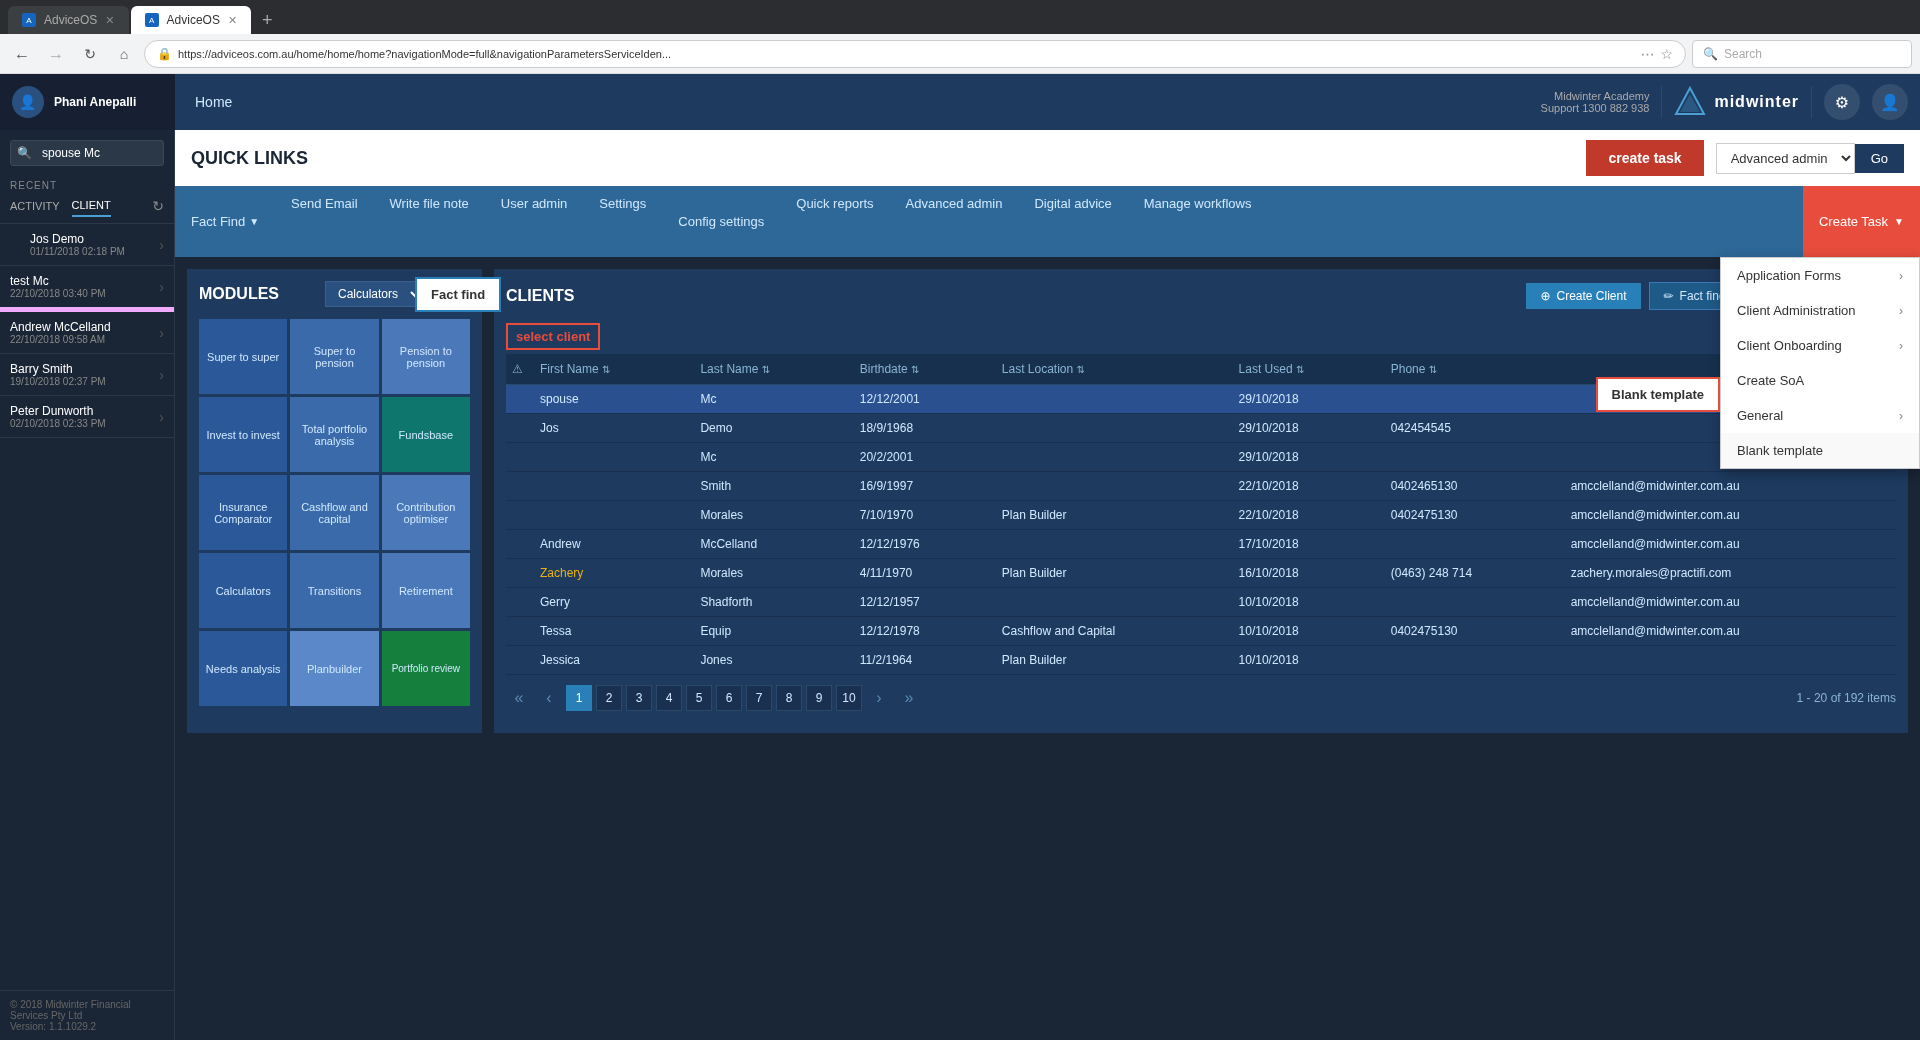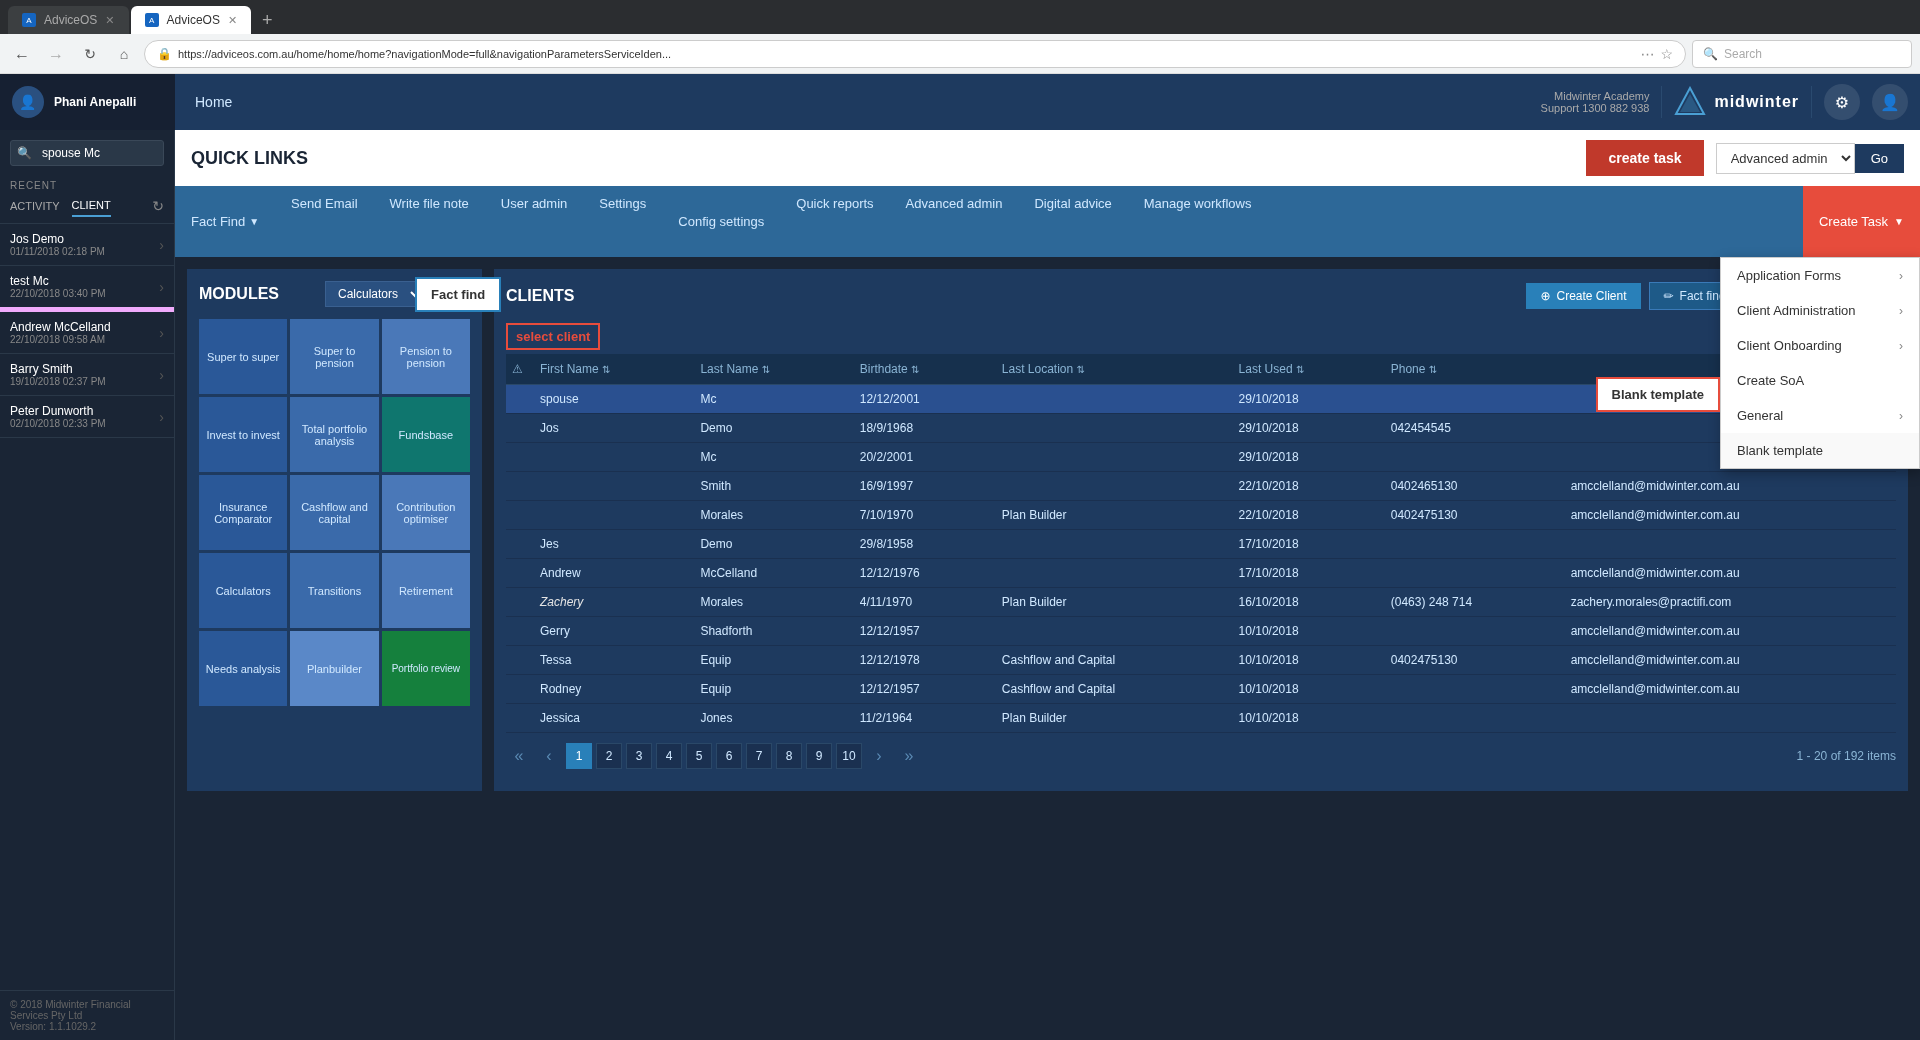--- a/index.html
+++ b/index.html
@@ -76,21 +76,21 @@
         </div>
       </div>
       <div style="padding:4px 10px;font-size:10px;color:#888;text-transform:uppercase;letter-spacing:1px;">RECENT</div>
       <div style="display:flex;padding:0 10px;gap:12px;align-items:center;border-bottom:1px solid #2a3848;padding-bottom:6px;">
         <span style="font-size:11px;color:#aaa;cursor:pointer;padding:4px 0;">ACTIVITY</span>
         <span style="font-size:11px;color:#fff;cursor:pointer;padding:4px 0;border-bottom:2px solid #4a9fd4;">CLIENT</span>
         <span style="margin-left:auto;color:#888;cursor:pointer;font-size:14px;">↻</span>
       </div>
       <div style="flex:1;overflow-y:auto;">
         <div style="display:flex;align-items:center;padding:8px 10px;cursor:pointer;border-bottom:1px solid #2a3848;">
-          <div style="flex:1;">
+          <div style="flex:1;margin-left:20px;">
             <div style="font-size:12px;color:#fff;">Jos Demo</div>
             <div style="font-size:10px;color:#888;">01/11/2018 02:18 PM</div>
           </div>
           <span style="color:#555;font-size:14px;">›</span>
         </div>
         <div style="display:flex;align-items:center;padding:8px 10px;cursor:pointer;border-bottom:5px solid #f0abfc;">
           <div style="flex:1;">
             <div style="font-size:12px;color:#fff;">test Mc</div>
             <div style="font-size:10px;color:#888;">22/10/2018 03:40 PM</div>
           </div>
@@ -366,41 +366,31 @@
                   <td style="padding: 7px 10px; color: rgb(208, 232, 255); border-bottom: 1px solid rgb(26, 48, 80);"></td>
                   <td style="padding: 7px 10px; color: rgb(208, 232, 255); border-bottom: 1px solid rgb(26, 48, 80);">Morales</td>
                   <td style="padding: 7px 10px; color: rgb(208, 232, 255); border-bottom: 1px solid rgb(26, 48, 80);">7/10/1970</td>
                   <td style="padding: 7px 10px; color: rgb(208, 232, 255); border-bottom: 1px solid rgb(26, 48, 80);">Plan Builder</td>
                   <td style="padding: 7px 10px; color: rgb(208, 232, 255); border-bottom: 1px solid rgb(26, 48, 80);">22/10/2018</td>
                   <td style="padding: 7px 10px; color: rgb(208, 232, 255); border-bottom: 1px solid rgb(26, 48, 80);">0402475130</td>
                   <td style="padding: 7px 10px; color: rgb(208, 232, 255); border-bottom: 1px solid rgb(26, 48, 80);">amcclelland@midwinter.com.au</td>
                 </tr>
                 <tr style="border-bottom: 1px solid rgb(26, 48, 80); cursor: pointer;">
                   <td style="padding: 7px 10px; color: rgb(208, 232, 255); border-bottom: 1px solid rgb(26, 48, 80); width: 24px;"></td>
-                  <td style="padding: 7px 10px; color: rgb(208, 232, 255); border-bottom: 1px solid rgb(26, 48, 80);">Jes</td>
-                  <td style="padding: 7px 10px; color: rgb(208, 232, 255); border-bottom: 1px solid rgb(26, 48, 80);">Demo</td>
-                  <td style="padding: 7px 10px; color: rgb(208, 232, 255); border-bottom: 1px solid rgb(26, 48, 80);">29/8/1958</td>
-                  <td style="padding: 7px 10px; color: rgb(208, 232, 255); border-bottom: 1px solid rgb(26, 48, 80);"></td>
-                  <td style="padding: 7px 10px; color: rgb(208, 232, 255); border-bottom: 1px solid rgb(26, 48, 80);">17/10/2018</td>
-                  <td style="padding: 7px 10px; color: rgb(208, 232, 255); border-bottom: 1px solid rgb(26, 48, 80);"></td>
-                  <td style="padding: 7px 10px; color: rgb(208, 232, 255); border-bottom: 1px solid rgb(26, 48, 80);"></td>
-                </tr>
-                <tr style="border-bottom: 1px solid rgb(26, 48, 80); cursor: pointer;">
-                  <td style="padding: 7px 10px; color: rgb(208, 232, 255); border-bottom: 1px solid rgb(26, 48, 80); width: 24px;"></td>
                   <td style="padding: 7px 10px; color: rgb(208, 232, 255); border-bottom: 1px solid rgb(26, 48, 80);">Andrew</td>
                   <td style="padding: 7px 10px; color: rgb(208, 232, 255); border-bottom: 1px solid rgb(26, 48, 80);">McCelland</td>
                   <td style="padding: 7px 10px; color: rgb(208, 232, 255); border-bottom: 1px solid rgb(26, 48, 80);">12/12/1976</td>
                   <td style="padding: 7px 10px; color: rgb(208, 232, 255); border-bottom: 1px solid rgb(26, 48, 80);"></td>
                   <td style="padding: 7px 10px; color: rgb(208, 232, 255); border-bottom: 1px solid rgb(26, 48, 80);">17/10/2018</td>
                   <td style="padding: 7px 10px; color: rgb(208, 232, 255); border-bottom: 1px solid rgb(26, 48, 80);"></td>
                   <td style="padding: 7px 10px; color: rgb(208, 232, 255); border-bottom: 1px solid rgb(26, 48, 80);">amcclelland@midwinter.com.au</td>
                 </tr>
                 <tr style="border-bottom: 1px solid rgb(26, 48, 80); cursor: pointer;">
                   <td style="padding: 7px 10px; color: rgb(208, 232, 255); border-bottom: 1px solid rgb(26, 48, 80); width: 24px;"></td>
-                  <td style="padding: 7px 10px; color: #e5e5e5; border-bottom: 1px solid rgb(26, 48, 80); font-style: italic;">Zachery</td>
+                  <td style="padding: 7px 10px; color: #eab308; border-bottom: 1px solid rgb(26, 48, 80);">Zachery</td>
                   <td style="padding: 7px 10px; color: rgb(208, 232, 255); border-bottom: 1px solid rgb(26, 48, 80);">Morales</td>
                   <td style="padding: 7px 10px; color: rgb(208, 232, 255); border-bottom: 1px solid rgb(26, 48, 80);">4/11/1970</td>
                   <td style="padding: 7px 10px; color: rgb(208, 232, 255); border-bottom: 1px solid rgb(26, 48, 80);">Plan Builder</td>
                   <td style="padding: 7px 10px; color: rgb(208, 232, 255); border-bottom: 1px solid rgb(26, 48, 80);">16/10/2018</td>
                   <td style="padding: 7px 10px; color: rgb(208, 232, 255); border-bottom: 1px solid rgb(26, 48, 80);">(0463) 248 714</td>
                   <td style="padding: 7px 10px; color: rgb(208, 232, 255); border-bottom: 1px solid rgb(26, 48, 80);">zachery.morales@practifi.com</td>
                 </tr>
                 <tr style="border-bottom: 1px solid rgb(26, 48, 80); cursor: pointer;">
                   <td style="padding: 7px 10px; color: rgb(208, 232, 255); border-bottom: 1px solid rgb(26, 48, 80); width: 24px;"></td>
                   <td style="padding: 7px 10px; color: rgb(208, 232, 255); border-bottom: 1px solid rgb(26, 48, 80);">Gerry</td>
@@ -412,30 +402,20 @@
                   <td style="padding: 7px 10px; color: rgb(208, 232, 255); border-bottom: 1px solid rgb(26, 48, 80);">amcclelland@midwinter.com.au</td>
                 </tr>
                 <tr style="border-bottom: 1px solid rgb(26, 48, 80); cursor: pointer;">
                   <td style="padding: 7px 10px; color: rgb(208, 232, 255); border-bottom: 1px solid rgb(26, 48, 80); width: 24px;"></td>
                   <td style="padding: 7px 10px; color: rgb(208, 232, 255); border-bottom: 1px solid rgb(26, 48, 80);">Tessa</td>
                   <td style="padding: 7px 10px; color: rgb(208, 232, 255); border-bottom: 1px solid rgb(26, 48, 80);">Equip</td>
                   <td style="padding: 7px 10px; color: rgb(208, 232, 255); border-bottom: 1px solid rgb(26, 48, 80);">12/12/1978</td>
                   <td style="padding: 7px 10px; color: rgb(208, 232, 255); border-bottom: 1px solid rgb(26, 48, 80);">Cashflow and Capital</td>
                   <td style="padding: 7px 10px; color: rgb(208, 232, 255); border-bottom: 1px solid rgb(26, 48, 80);">10/10/2018</td>
                   <td style="padding: 7px 10px; color: rgb(208, 232, 255); border-bottom: 1px solid rgb(26, 48, 80);">0402475130</td>
-                  <td style="padding: 7px 10px; color: rgb(208, 232, 255); border-bottom: 1px solid rgb(26, 48, 80);">amcclelland@midwinter.com.au</td>
-                </tr>
-                <tr style="border-bottom: 1px solid rgb(26, 48, 80); cursor: pointer;">
-                  <td style="padding: 7px 10px; color: rgb(208, 232, 255); border-bottom: 1px solid rgb(26, 48, 80); width: 24px;"></td>
-                  <td style="padding: 7px 10px; color: rgb(208, 232, 255); border-bottom: 1px solid rgb(26, 48, 80);">Rodney</td>
-                  <td style="padding: 7px 10px; color: rgb(208, 232, 255); border-bottom: 1px solid rgb(26, 48, 80);">Equip</td>
-                  <td style="padding: 7px 10px; color: rgb(208, 232, 255); border-bottom: 1px solid rgb(26, 48, 80);">12/12/1957</td>
-                  <td style="padding: 7px 10px; color: rgb(208, 232, 255); border-bottom: 1px solid rgb(26, 48, 80);">Cashflow and Capital</td>
-                  <td style="padding: 7px 10px; color: rgb(208, 232, 255); border-bottom: 1px solid rgb(26, 48, 80);">10/10/2018</td>
-                  <td style="padding: 7px 10px; color: rgb(208, 232, 255); border-bottom: 1px solid rgb(26, 48, 80);"></td>
                   <td style="padding: 7px 10px; color: rgb(208, 232, 255); border-bottom: 1px solid rgb(26, 48, 80);">amcclelland@midwinter.com.au</td>
                 </tr>
                 <tr style="border-bottom: 1px solid rgb(26, 48, 80); cursor: pointer;">
                   <td style="padding: 7px 10px; color: rgb(208, 232, 255); border-bottom: 1px solid rgb(26, 48, 80); width: 24px;"></td>
                   <td style="padding: 7px 10px; color: rgb(208, 232, 255); border-bottom: 1px solid rgb(26, 48, 80);">Jessica</td>
                   <td style="padding: 7px 10px; color: rgb(208, 232, 255); border-bottom: 1px solid rgb(26, 48, 80);">Jones</td>
                   <td style="padding: 7px 10px; color: rgb(208, 232, 255); border-bottom: 1px solid rgb(26, 48, 80);">11/2/1964</td>
                   <td style="padding: 7px 10px; color: rgb(208, 232, 255); border-bottom: 1px solid rgb(26, 48, 80);">Plan Builder</td>
                   <td style="padding: 7px 10px; color: rgb(208, 232, 255); border-bottom: 1px solid rgb(26, 48, 80);">10/10/2018</td>
                   <td style="padding: 7px 10px; color: rgb(208, 232, 255); border-bottom: 1px solid rgb(26, 48, 80);"></td>

